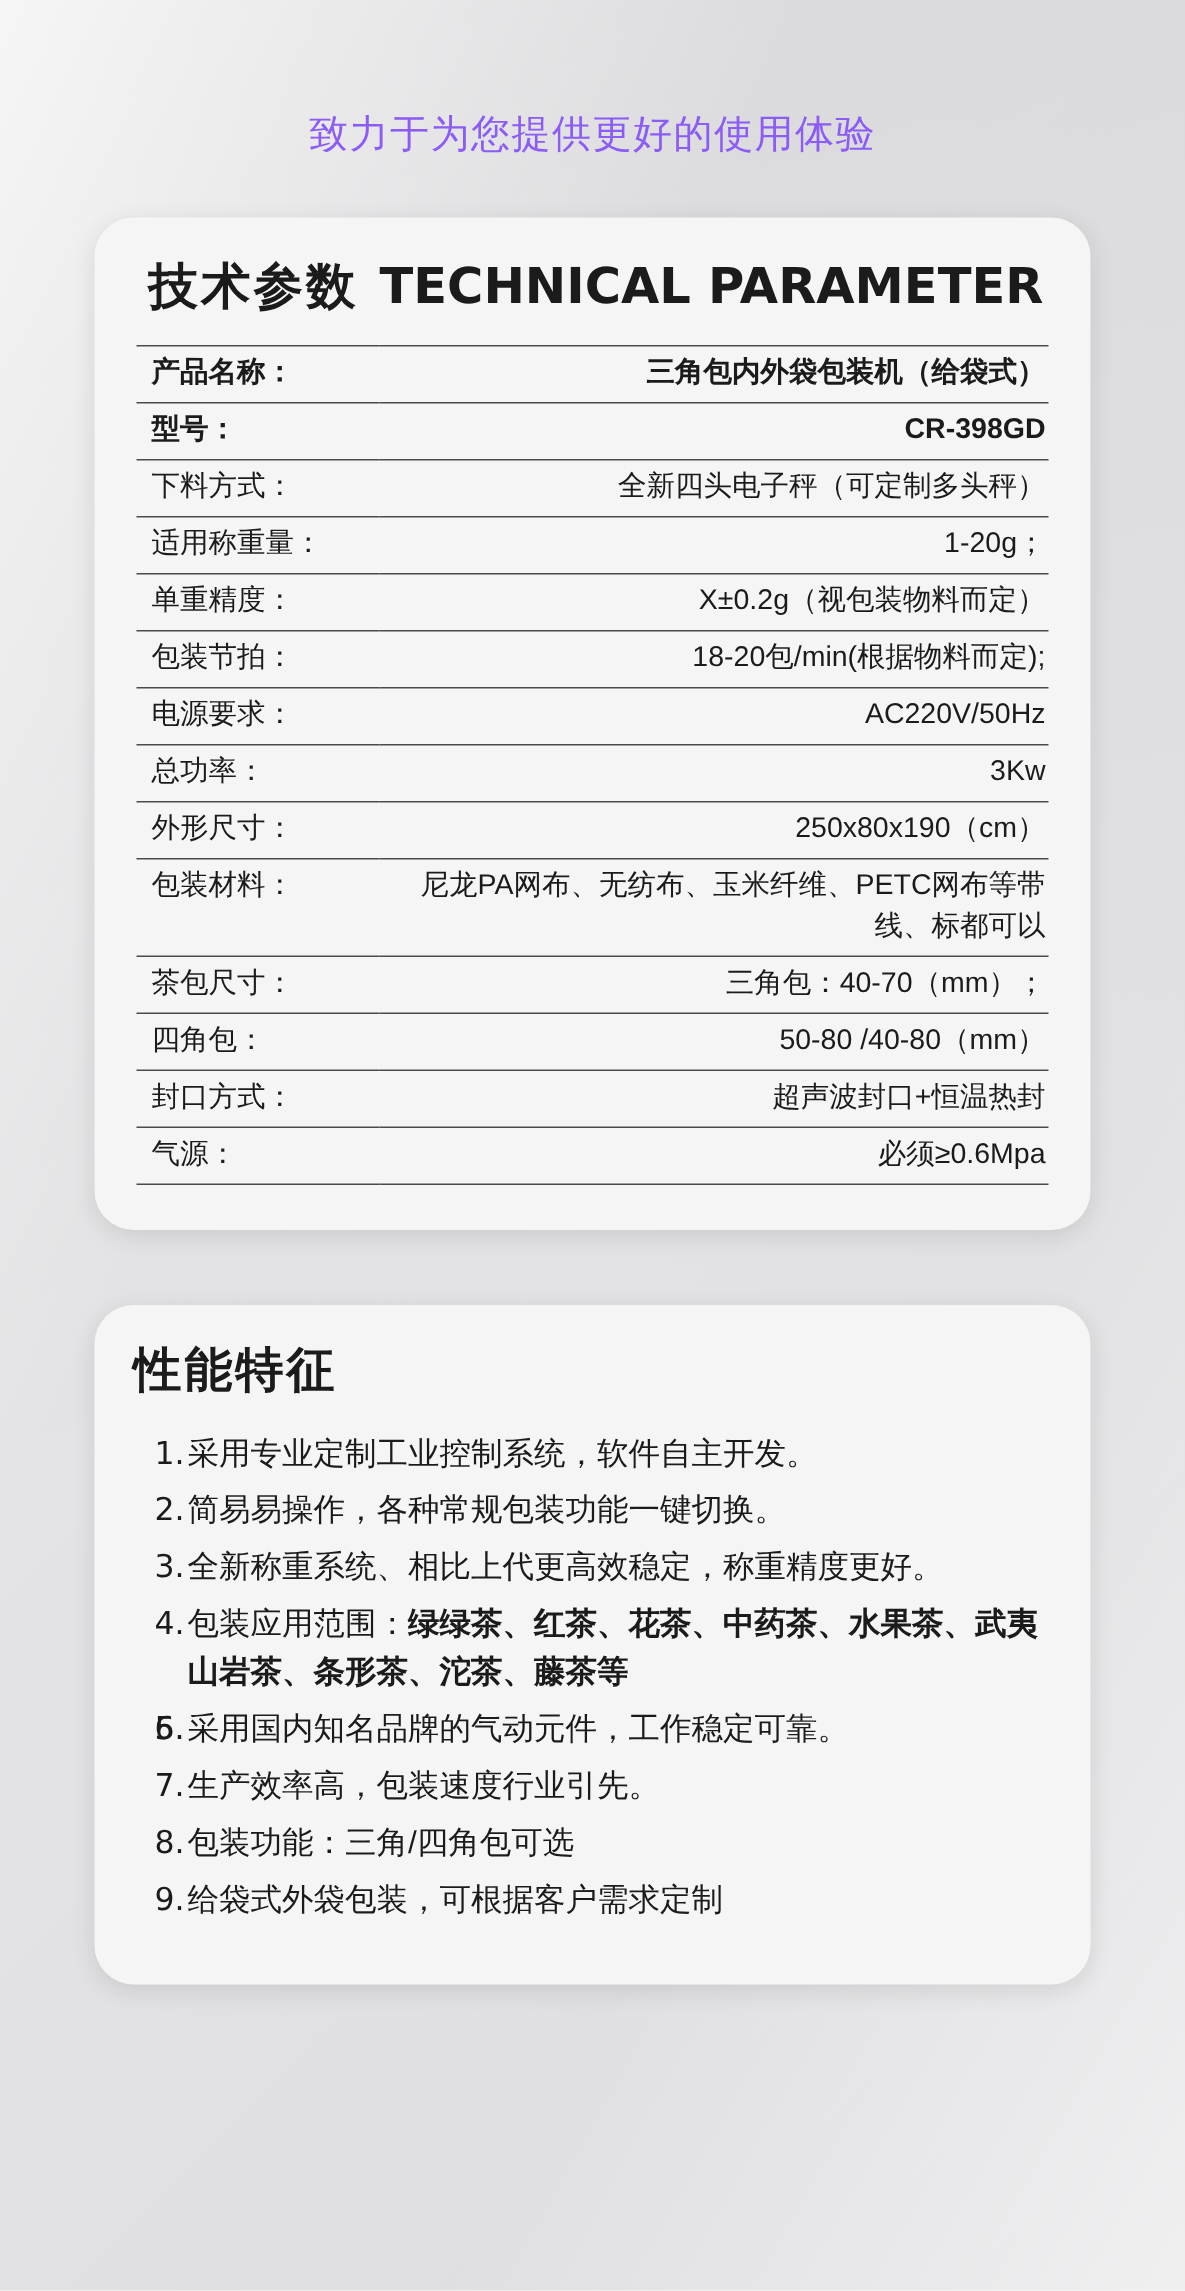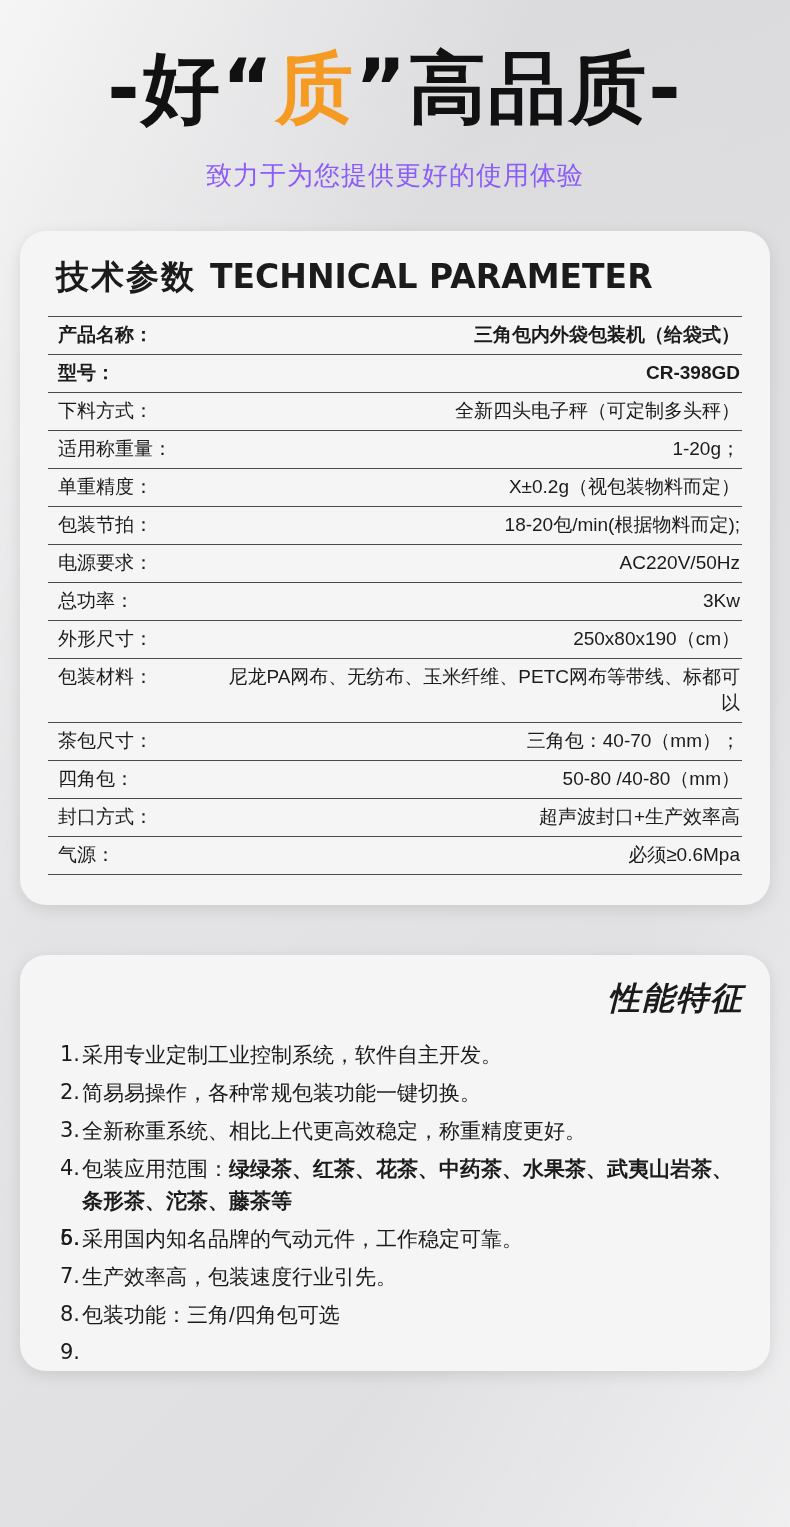--- a/index.html
+++ b/index.html
@@ -50,21 +50,21 @@
     margin-top: 26px;
     font-size: 26px;
     color: #8b5cf6;
     letter-spacing: 1px;
   }
 
   
   .card {
     position: relative;
     margin: 0 auto;
-    width: 750px;
+    width: 664px;
     background: #f5f5f5;
     border-radius: 26px;
     box-shadow: 0 4px 16px rgba(0,0,0,0.10);
   }
   .card-spec {
     margin-top: 38px;
     padding: 24px 28px 30px 28px;
     box-sizing: border-box;
   }
   .spec-title {
@@ -98,26 +98,25 @@
   tr.bold td { font-weight: bold; }
   td.v { padding-left: 4px; text-align: right; }
 
   
   .card-feat {
     margin-top: 50px;
     padding: 22px 26px 34px 26px;
     box-sizing: border-box;
   }
   .feat-title {
-    text-align: right;
+    text-align: left;
     font-size: 32px;
     font-weight: bold;
     letter-spacing: 2px;
     margin-bottom: 18px;
-    font-style: italic;
   }
   ol.feat {
     list-style: none;
     margin: 0;
     padding: 0;
   }
   ol.feat li {
     font-size: 21px;
     line-height: 1.52;
     margin-bottom: 6px;
@@ -134,23 +133,20 @@
     font-family: "DejaVu Sans", "Liberation Sans", sans-serif;
   }
   ol.feat li b { font-weight: bold; }
 </style>
 </head>
 <body>
 
 <div class="bg-diag"></div>
 
 <div class="header">
-  <div class="headline">
-    <span>-好</span><span class="quote">“</span><span class="accent">质</span><span class="quote">”</span><span>高品质-</span>
-  </div>
   <div class="subline">致力于为您提供更好的使用体验</div>
 </div>
 
 <div class="card card-spec">
   <div class="spec-title">
     <span class="cn">技术参数</span><span class="en">TECHNICAL PARAMETER</span>
   </div>
   <table class="spec">
     <tbody id="spec-body">
         <tr class="bold">
@@ -196,36 +192,36 @@
         <tr>
           <td class="k">茶包尺寸：</td>
           <td class="v">三角包：40-70（mm）；</td>
         </tr>
         <tr>
           <td class="k">四角包：</td>
           <td class="v">50-80 /40-80（mm）</td>
         </tr>
         <tr>
           <td class="k">封口方式：</td>
-          <td class="v">超声波封口+生产效率高</td>
+          <td class="v">超声波封口+恒温热封</td>
         </tr>
         <tr>
           <td class="k">气源：</td>
           <td class="v">必须≥0.6Mpa</td>
         </tr>
       </tbody>
   </table>
 </div>
 
 <div class="card card-feat">
   <div class="feat-title">性能特征</div>
   <ol class="feat" id="feat-list">
       <li><span class="num">1.</span><span>采用专业定制工业控制系统，软件自主开发。</span></li>
       <li><span class="num">2.</span><span>简易易操作，各种常规包装功能一键切换。</span></li>
       <li><span class="num">3.</span><span>全新称重系统、相比上代更高效稳定，称重精度更好。</span></li>
       <li><span class="num">4.</span><span>包装应用范围：</span><b>绿绿茶、红茶、花茶、中药茶、水果茶、武夷山岩茶、条形茶、沱茶、藤茶等</b></li>
       <li><span class="num">5.</span></li>
       <li><span class="num">6.</span><span>采用国内知名品牌的气动元件，工作稳定可靠。</span></li>
       <li><span class="num">7.</span><span>生产效率高，包装速度行业引先。</span></li>
       <li><span class="num">8.</span><span>包装功能：三角/四角包可选</span></li>
-      <li><span class="num">9.</span></li>
+      <li><span class="num">9.</span><span>给袋式外袋包装，可根据客户需求定制</span></li>
     </ol>
 </div>
 
 </body></html>

